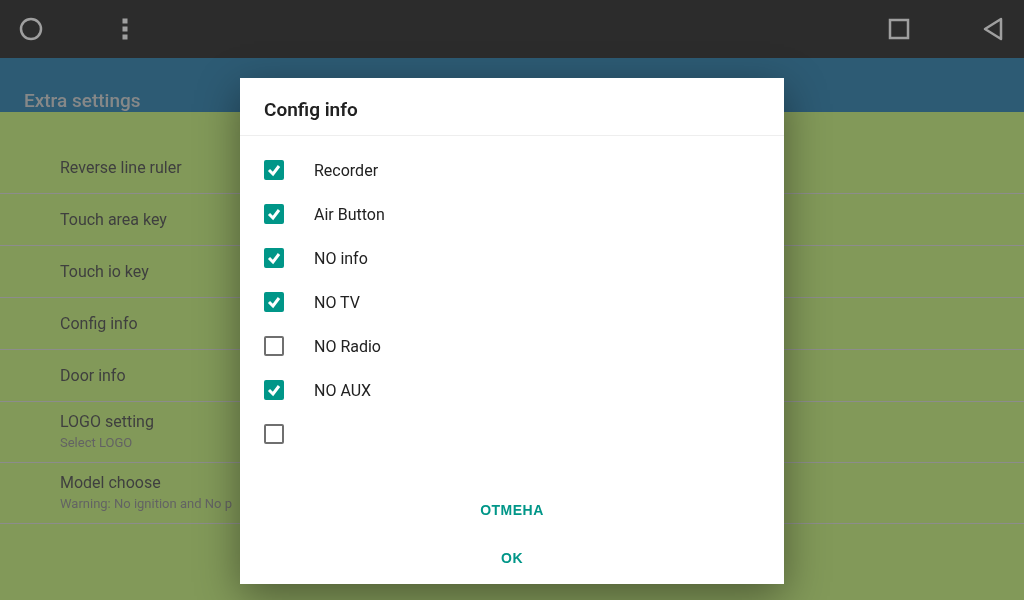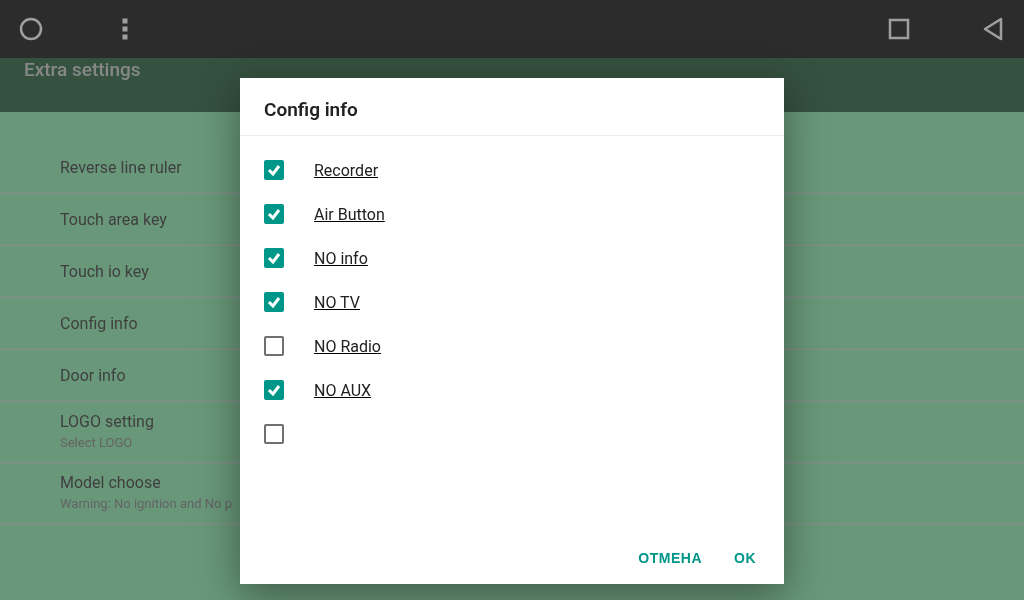--- a/index.html
+++ b/index.html
@@ -12,28 +12,28 @@
     background: #000; display: flex; align-items: center; padding: 0 14px;
   }
   .topbar .left, .topbar .right { display: flex; align-items: center; gap: 60px; }
   .topbar .spacer { flex: 1; }
   .icon-btn { width: 34px; height: 34px; display: inline-flex; align-items: center; justify-content: center; cursor: pointer; }
   .icon-btn svg { stroke: #fff; fill: none; }
 
   
   .titlebar {
     position: absolute; top: 58px; left: 0; right: 0; height: 54px;
-    background: #14532d; display: flex; align-items: flex-start; padding: 0 24px;
+    background: #0369a1; display: flex; align-items: flex-end; padding: 0 24px;
     color: #c8cccd; font-size: 19px; font-weight: 500;
   }
 
   
   .settings-list {
     position: absolute; top: 112px; left: 0; right: 0; bottom: 0;
-    background: #86efac; padding: 30px 0 0 0;
+    background: #bef264; padding: 30px 0 0 0;
   }
   .settings-row {
     padding: 16px 60px;
     border-bottom: 1px solid #d6d6d6;
   }
   .settings-row .row-title { color: #2b2b2b; font-size: 16px; }
   .settings-row .row-sub { color: #7a7a7a; font-size: 13px; margin-top: 4px; }
   .settings-row.with-sub { padding: 10px 60px 12px; }
 
   
@@ -44,38 +44,39 @@
   
   .dialog {
     position: absolute; left: 240px; top: 78px; width: 544px; height: 506px;
     background: #fff; box-shadow: 0 12px 40px rgba(0,0,0,0.4);
     display: flex; flex-direction: column;
   }
   .dialog-title {
     padding: 20px 24px 14px; font-size: 19px; font-weight: 600; color: #212121;
     border-bottom: 1px solid #eee;
   }
-  .dialog-body { flex: 1; overflow: auto; padding: 12px 0 0 0; text-decoration: underline; }
+  .dialog-body { flex: 1; overflow: auto; padding: 12px 0 0 0; }
   .opt-row {
     display: flex; align-items: center; gap: 30px;
     padding: 12px 24px; cursor: pointer;
   }
   .chk {
     width: 20px; height: 20px; border: 2px solid #6f6f6f; border-radius: 2px;
     display: inline-flex; align-items: center; justify-content: center;
     flex: 0 0 20px;
   }
   .chk.checked { background: #009688; border-color: #009688; }
   .chk.checked svg { display: block; }
   .chk svg { display: none; stroke: #fff; stroke-width: 3; fill: none; }
   .opt-label { font-size: 16px; color: #212121; }
 
   .dialog-actions {
     display: flex; justify-content: flex-end; gap: 32px;
     padding: 14px 28px 18px; 
+    flex-direction: column;
   }
   .dlg-btn {
     background: none; border: none; font-size: 14px; font-weight: 600;
     letter-spacing: 0.5px; color: #009688; cursor: pointer;
   }
 </style>
 </head>
 <body>
 
 <div class="topbar">

